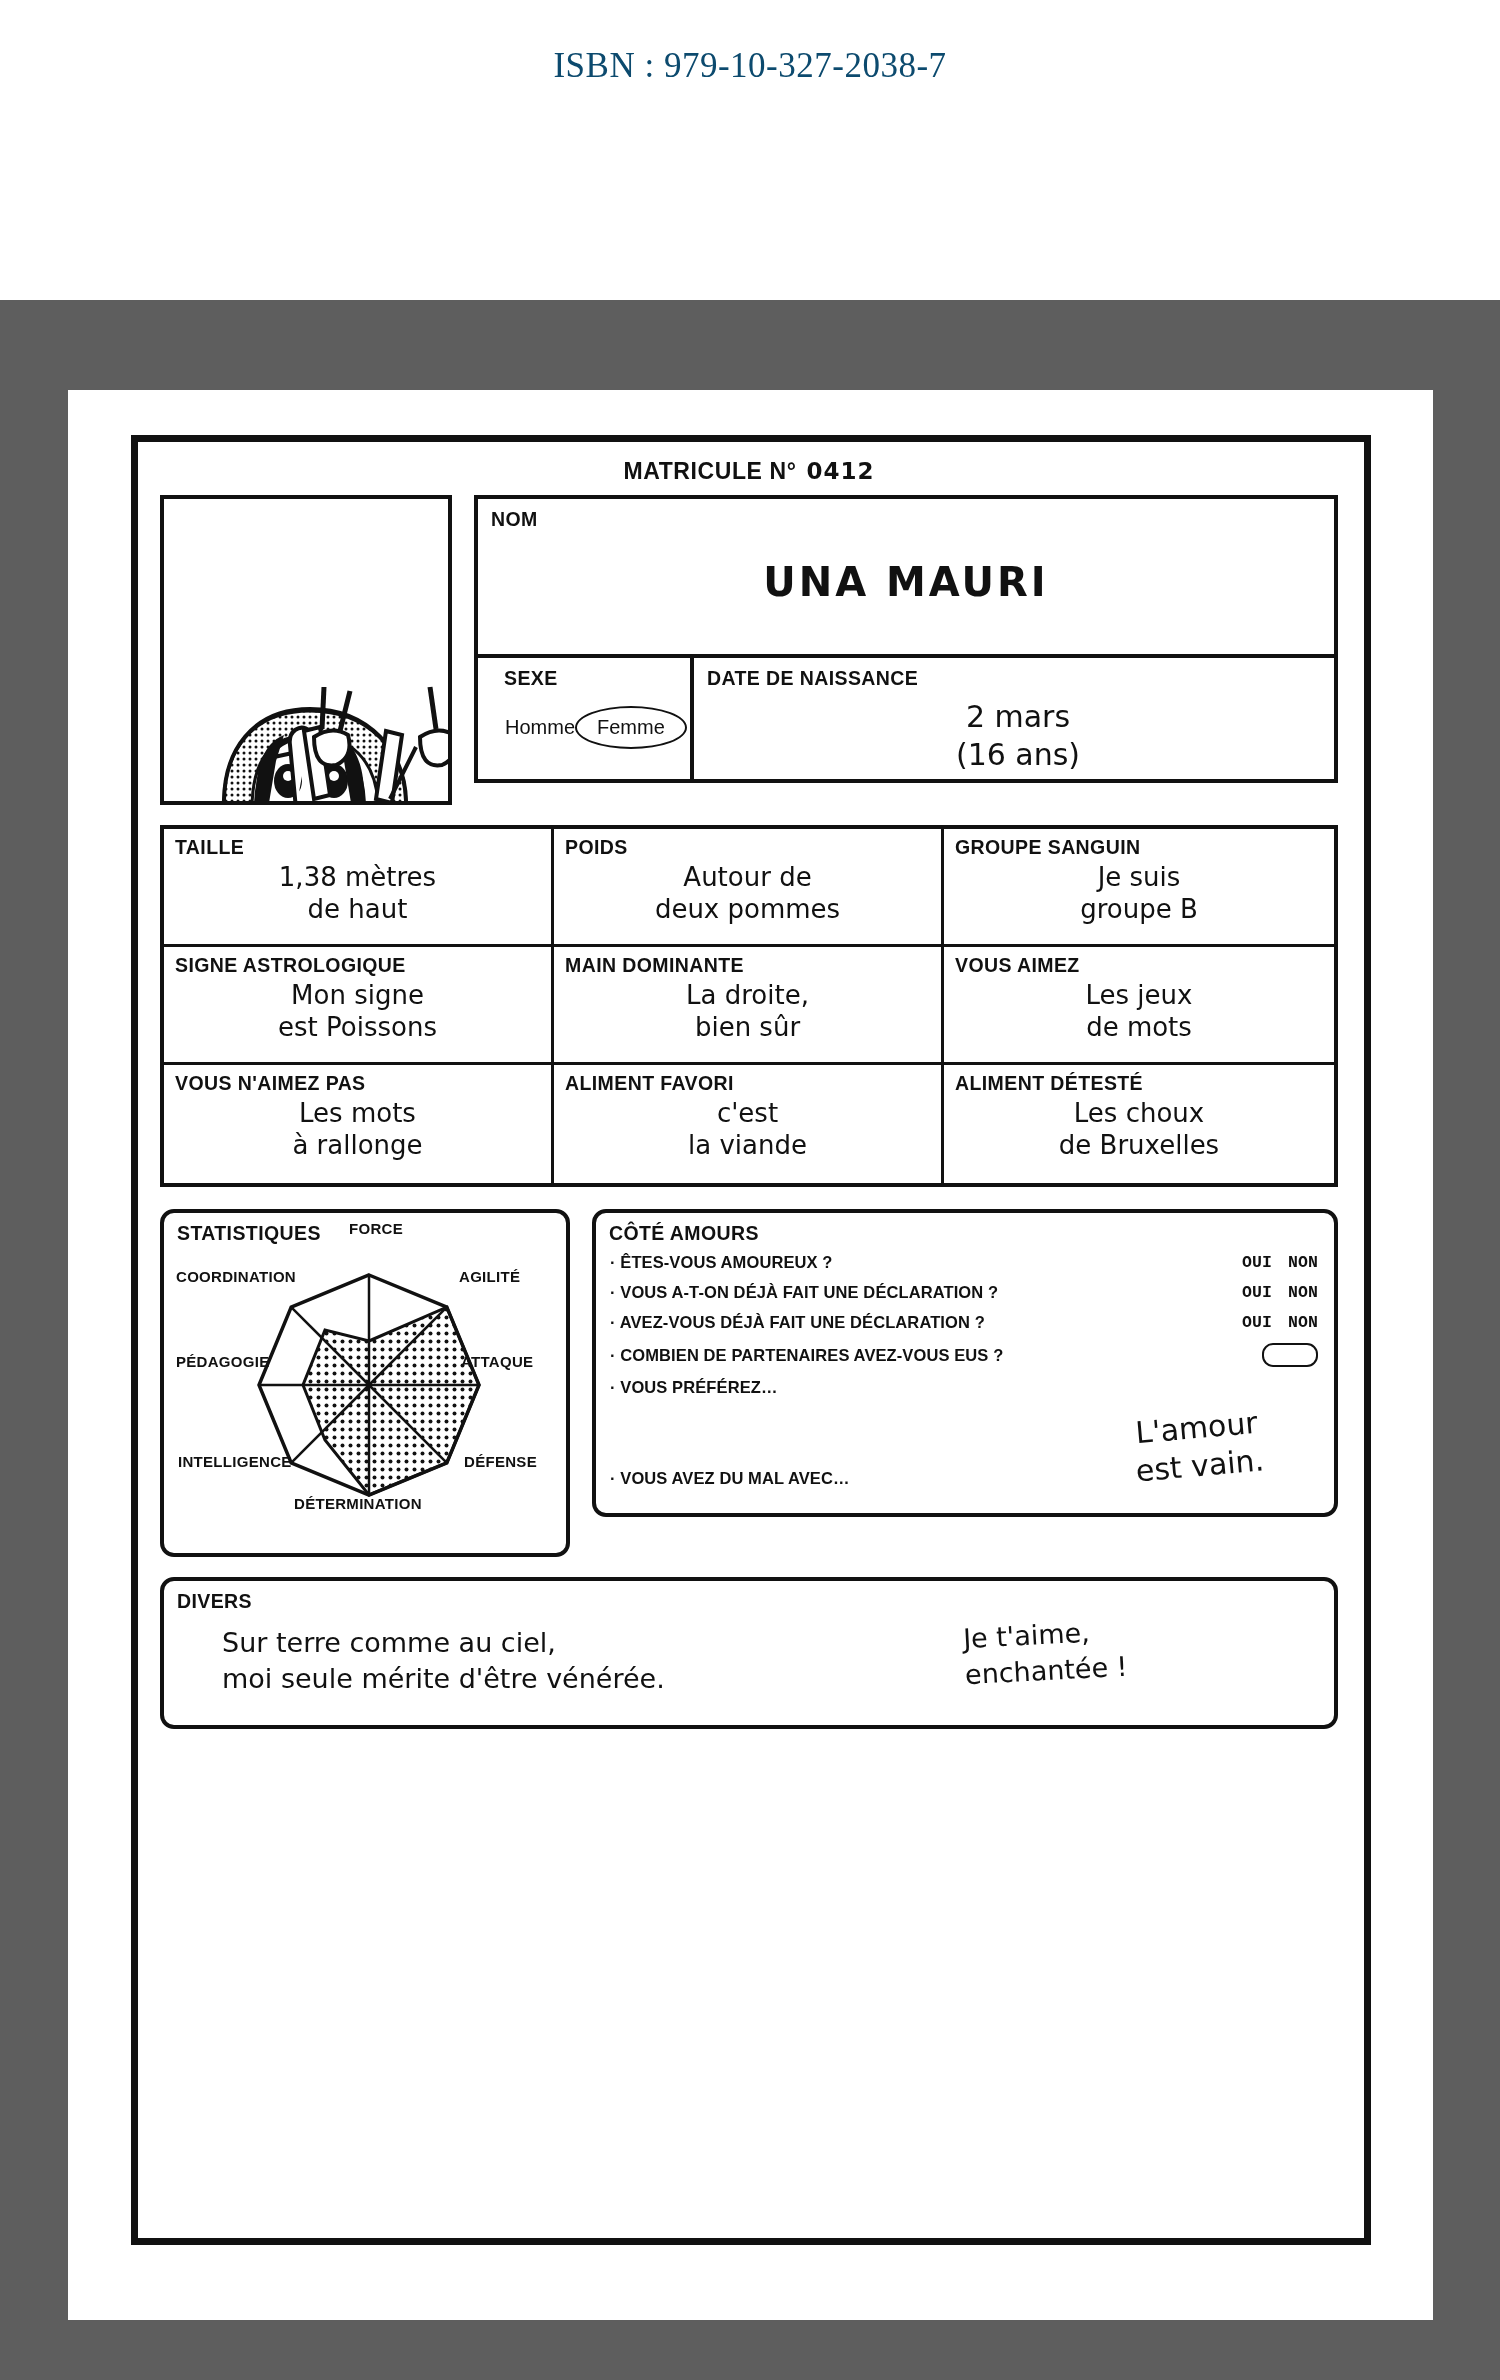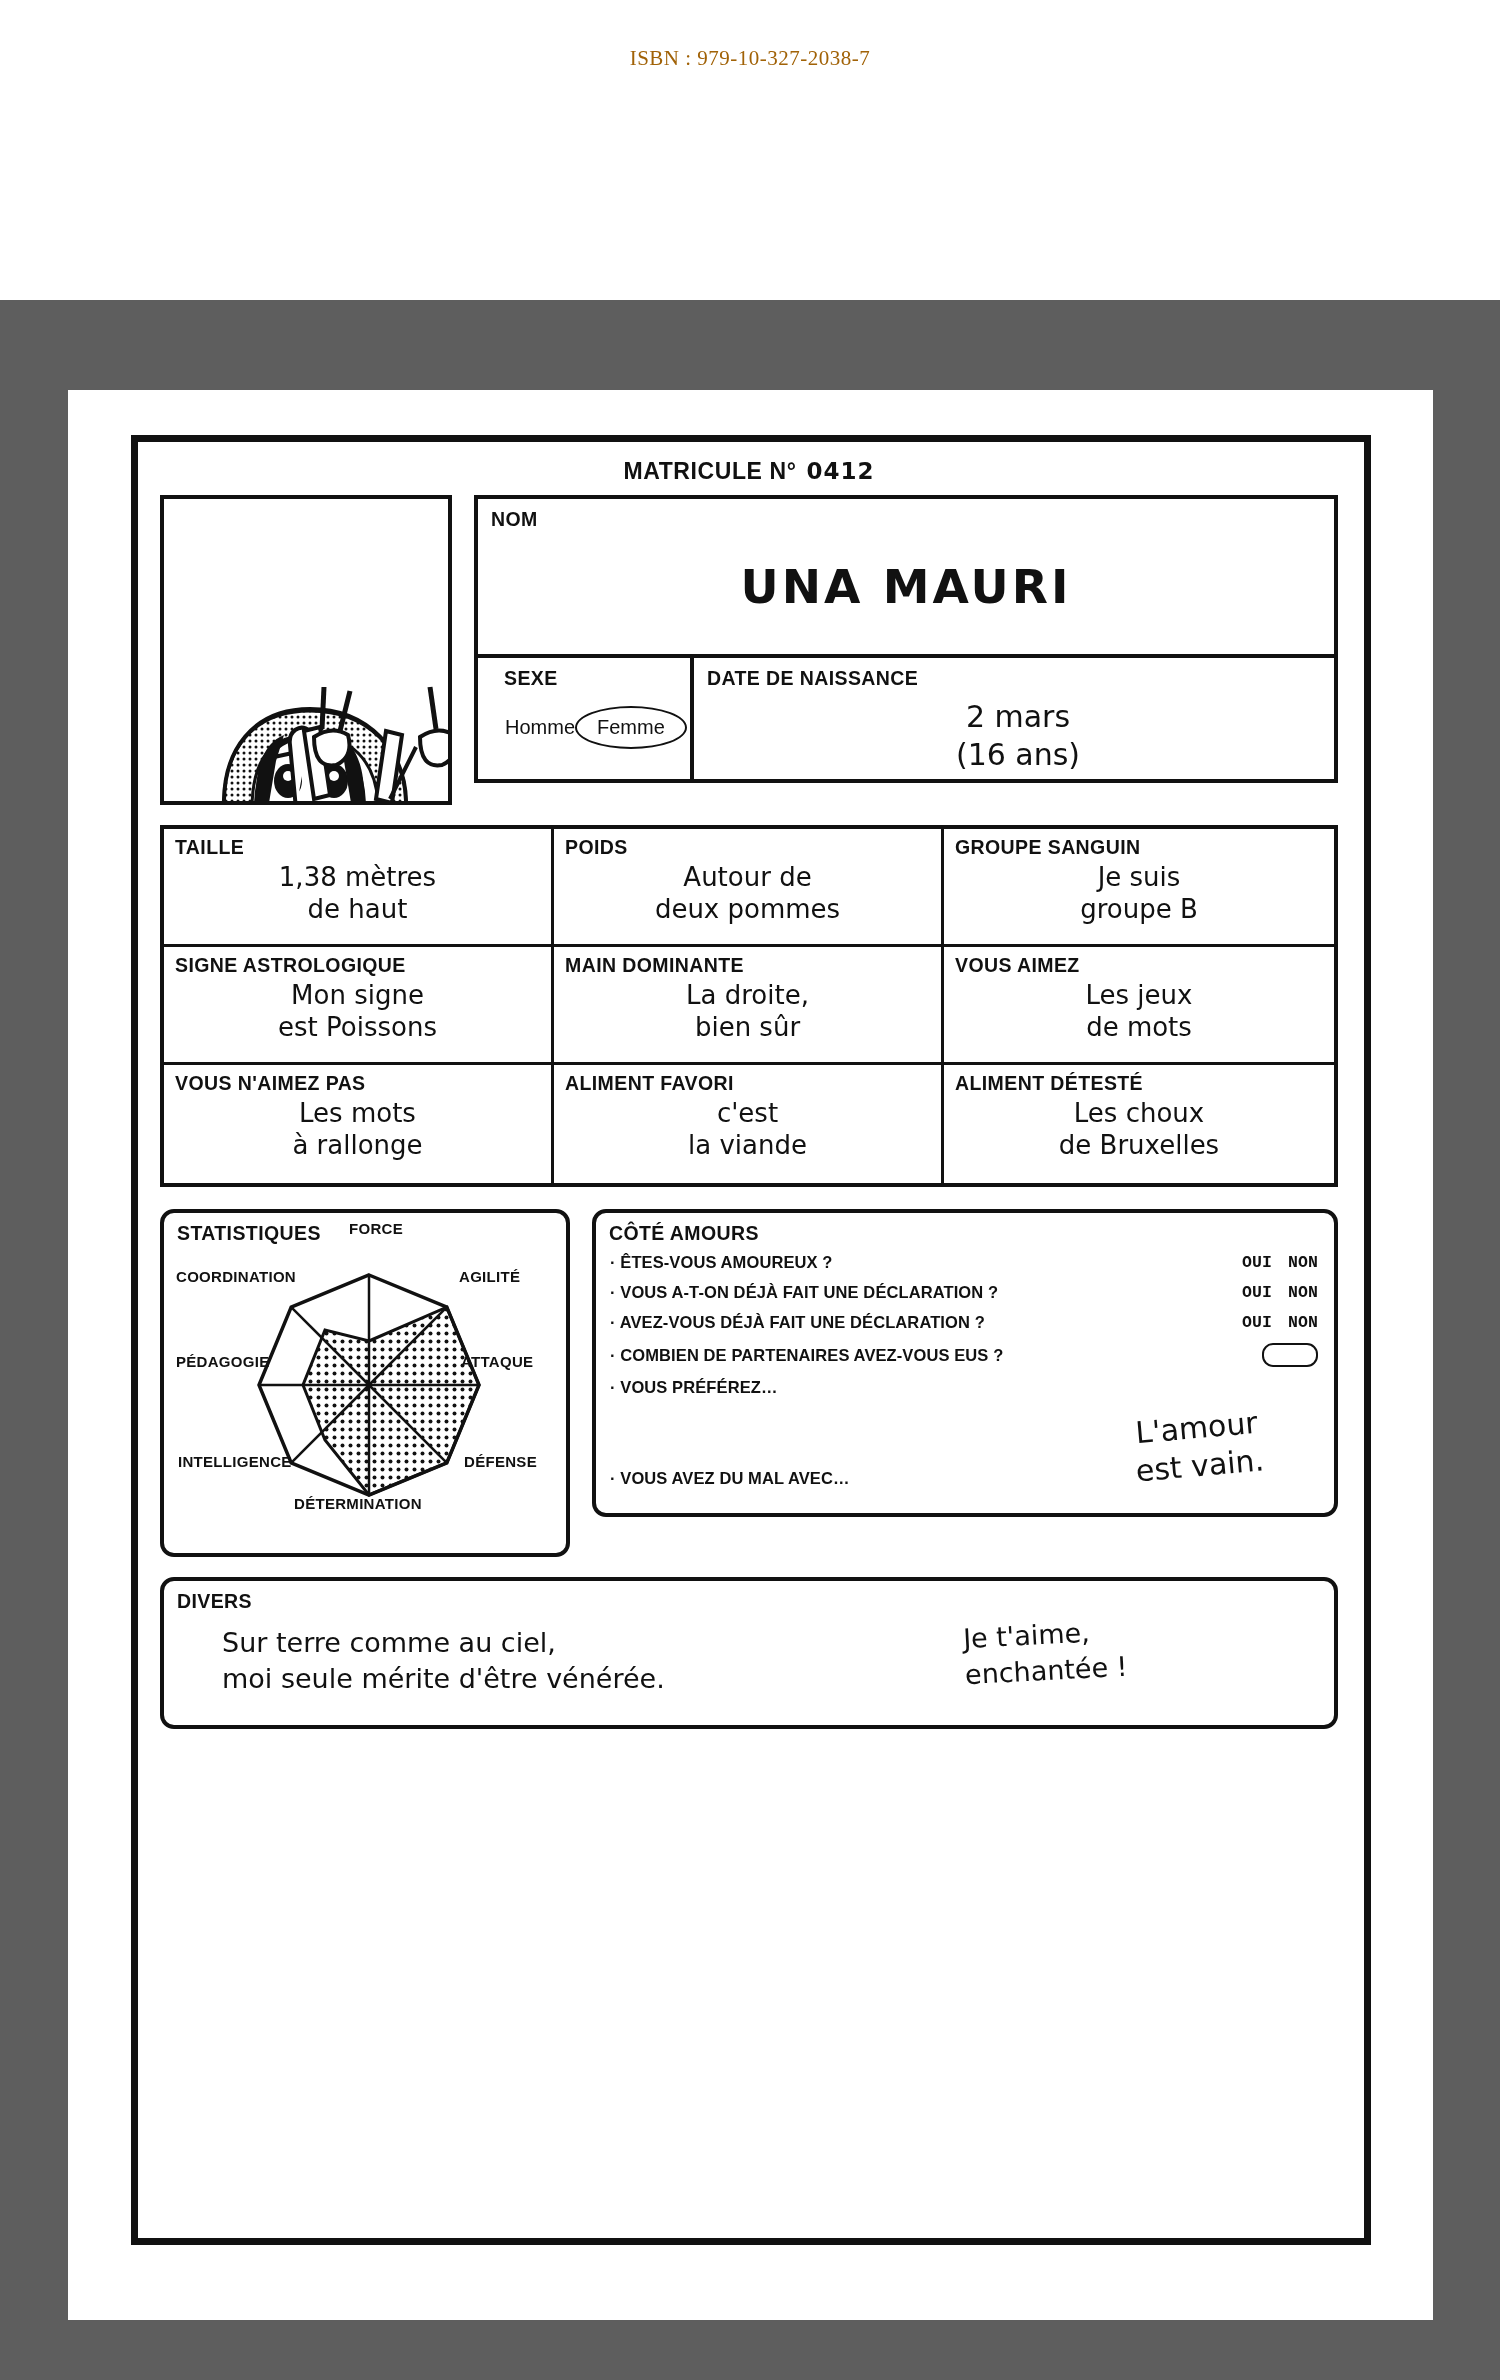--- a/index.html
+++ b/index.html
@@ -17,22 +17,22 @@
   .isbn-band {
     height: 300px;
     background: #ffffff;
     display: flex;
     justify-content: center;
     padding-top: 46px;
     box-sizing: border-box;
   }
   .isbn-text {
     font-family: "Liberation Serif", serif;
-    font-size: 21px;
-    color: #a16207;
+    font-size: 35px;
+    color: #0c4a6e;
     letter-spacing: 0.5px;
   }
   .page-bg {
     position: absolute;
     top: 300px;
     left: 0;
     width: 1500px;
     height: 2080px;
     background: #5e5e5e;
   }
@@ -112,21 +112,21 @@
     margin-right: 22px;
   }
   .top-right {
     flex: 1;
   }
   .nom-box {
     height: 163px;
   }
   .nom-value {
     text-align: center;
-    font-size: 47px;
+    font-size: 40px;
     letter-spacing: 3px;
     margin-top: 28px;
     font-weight: 600;
   }
   .sexdob {
     display: flex;
     margin-top: -4px;
     height: 129px;
   }
   .sexe-box {

